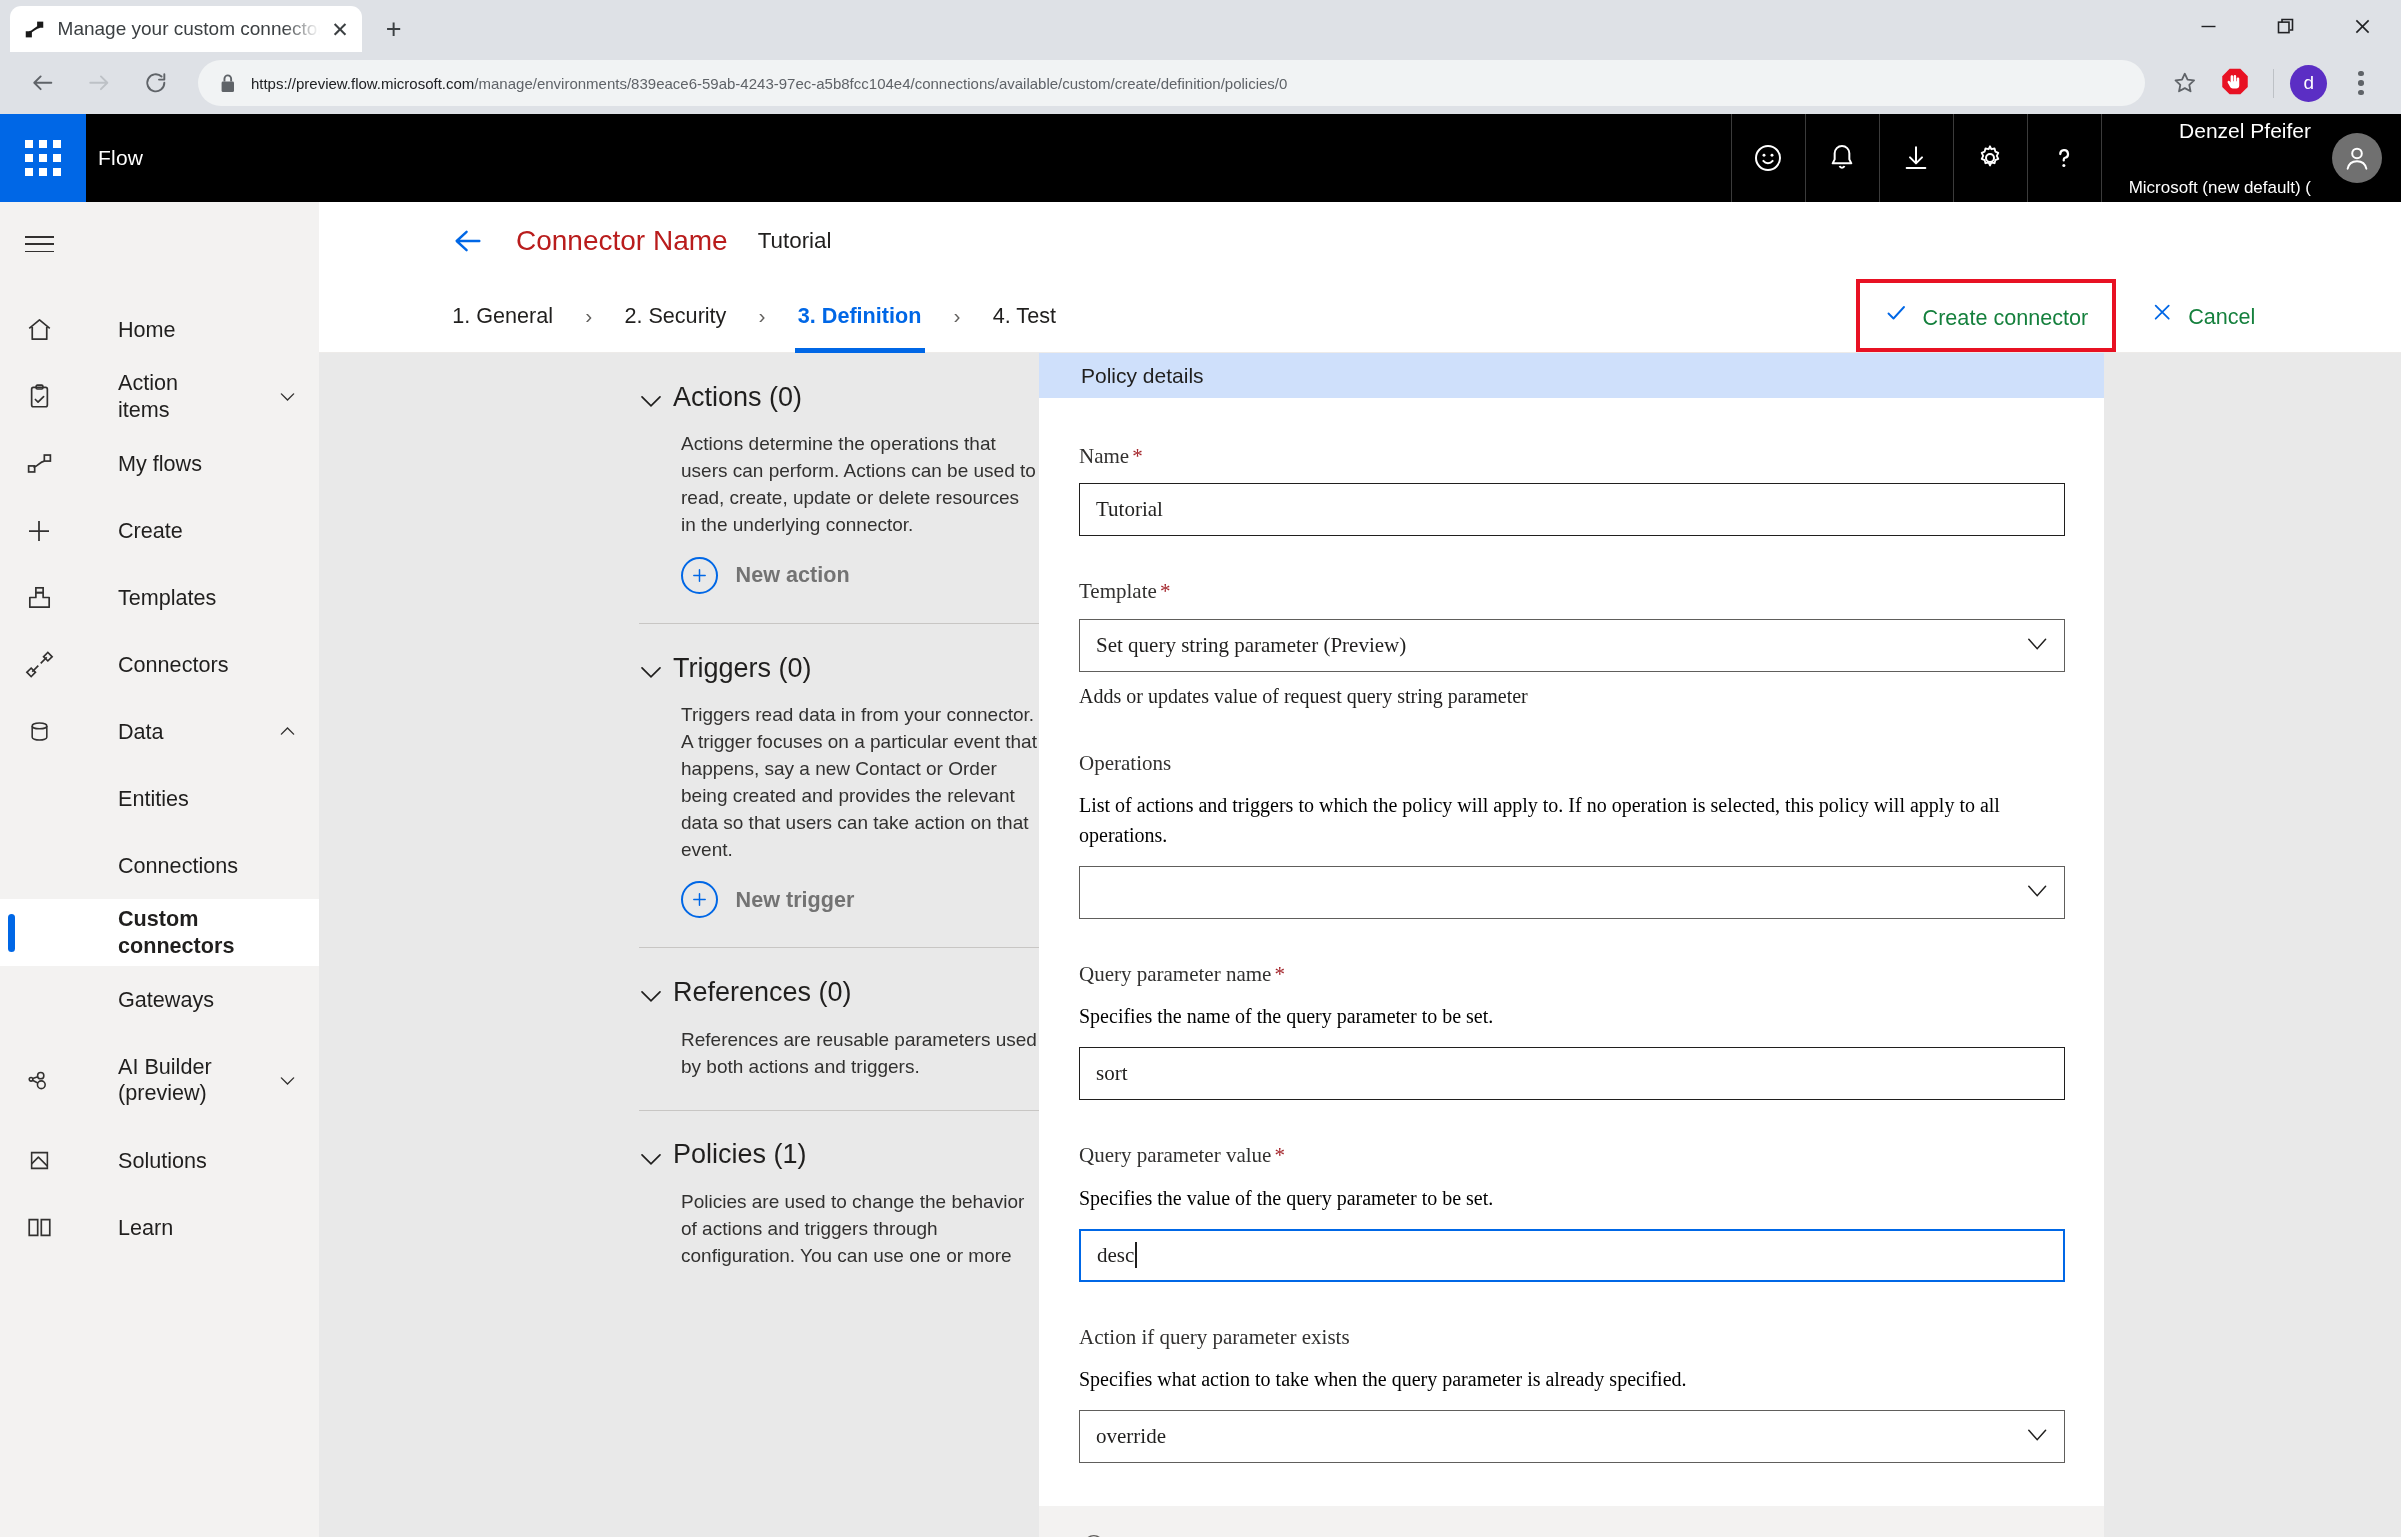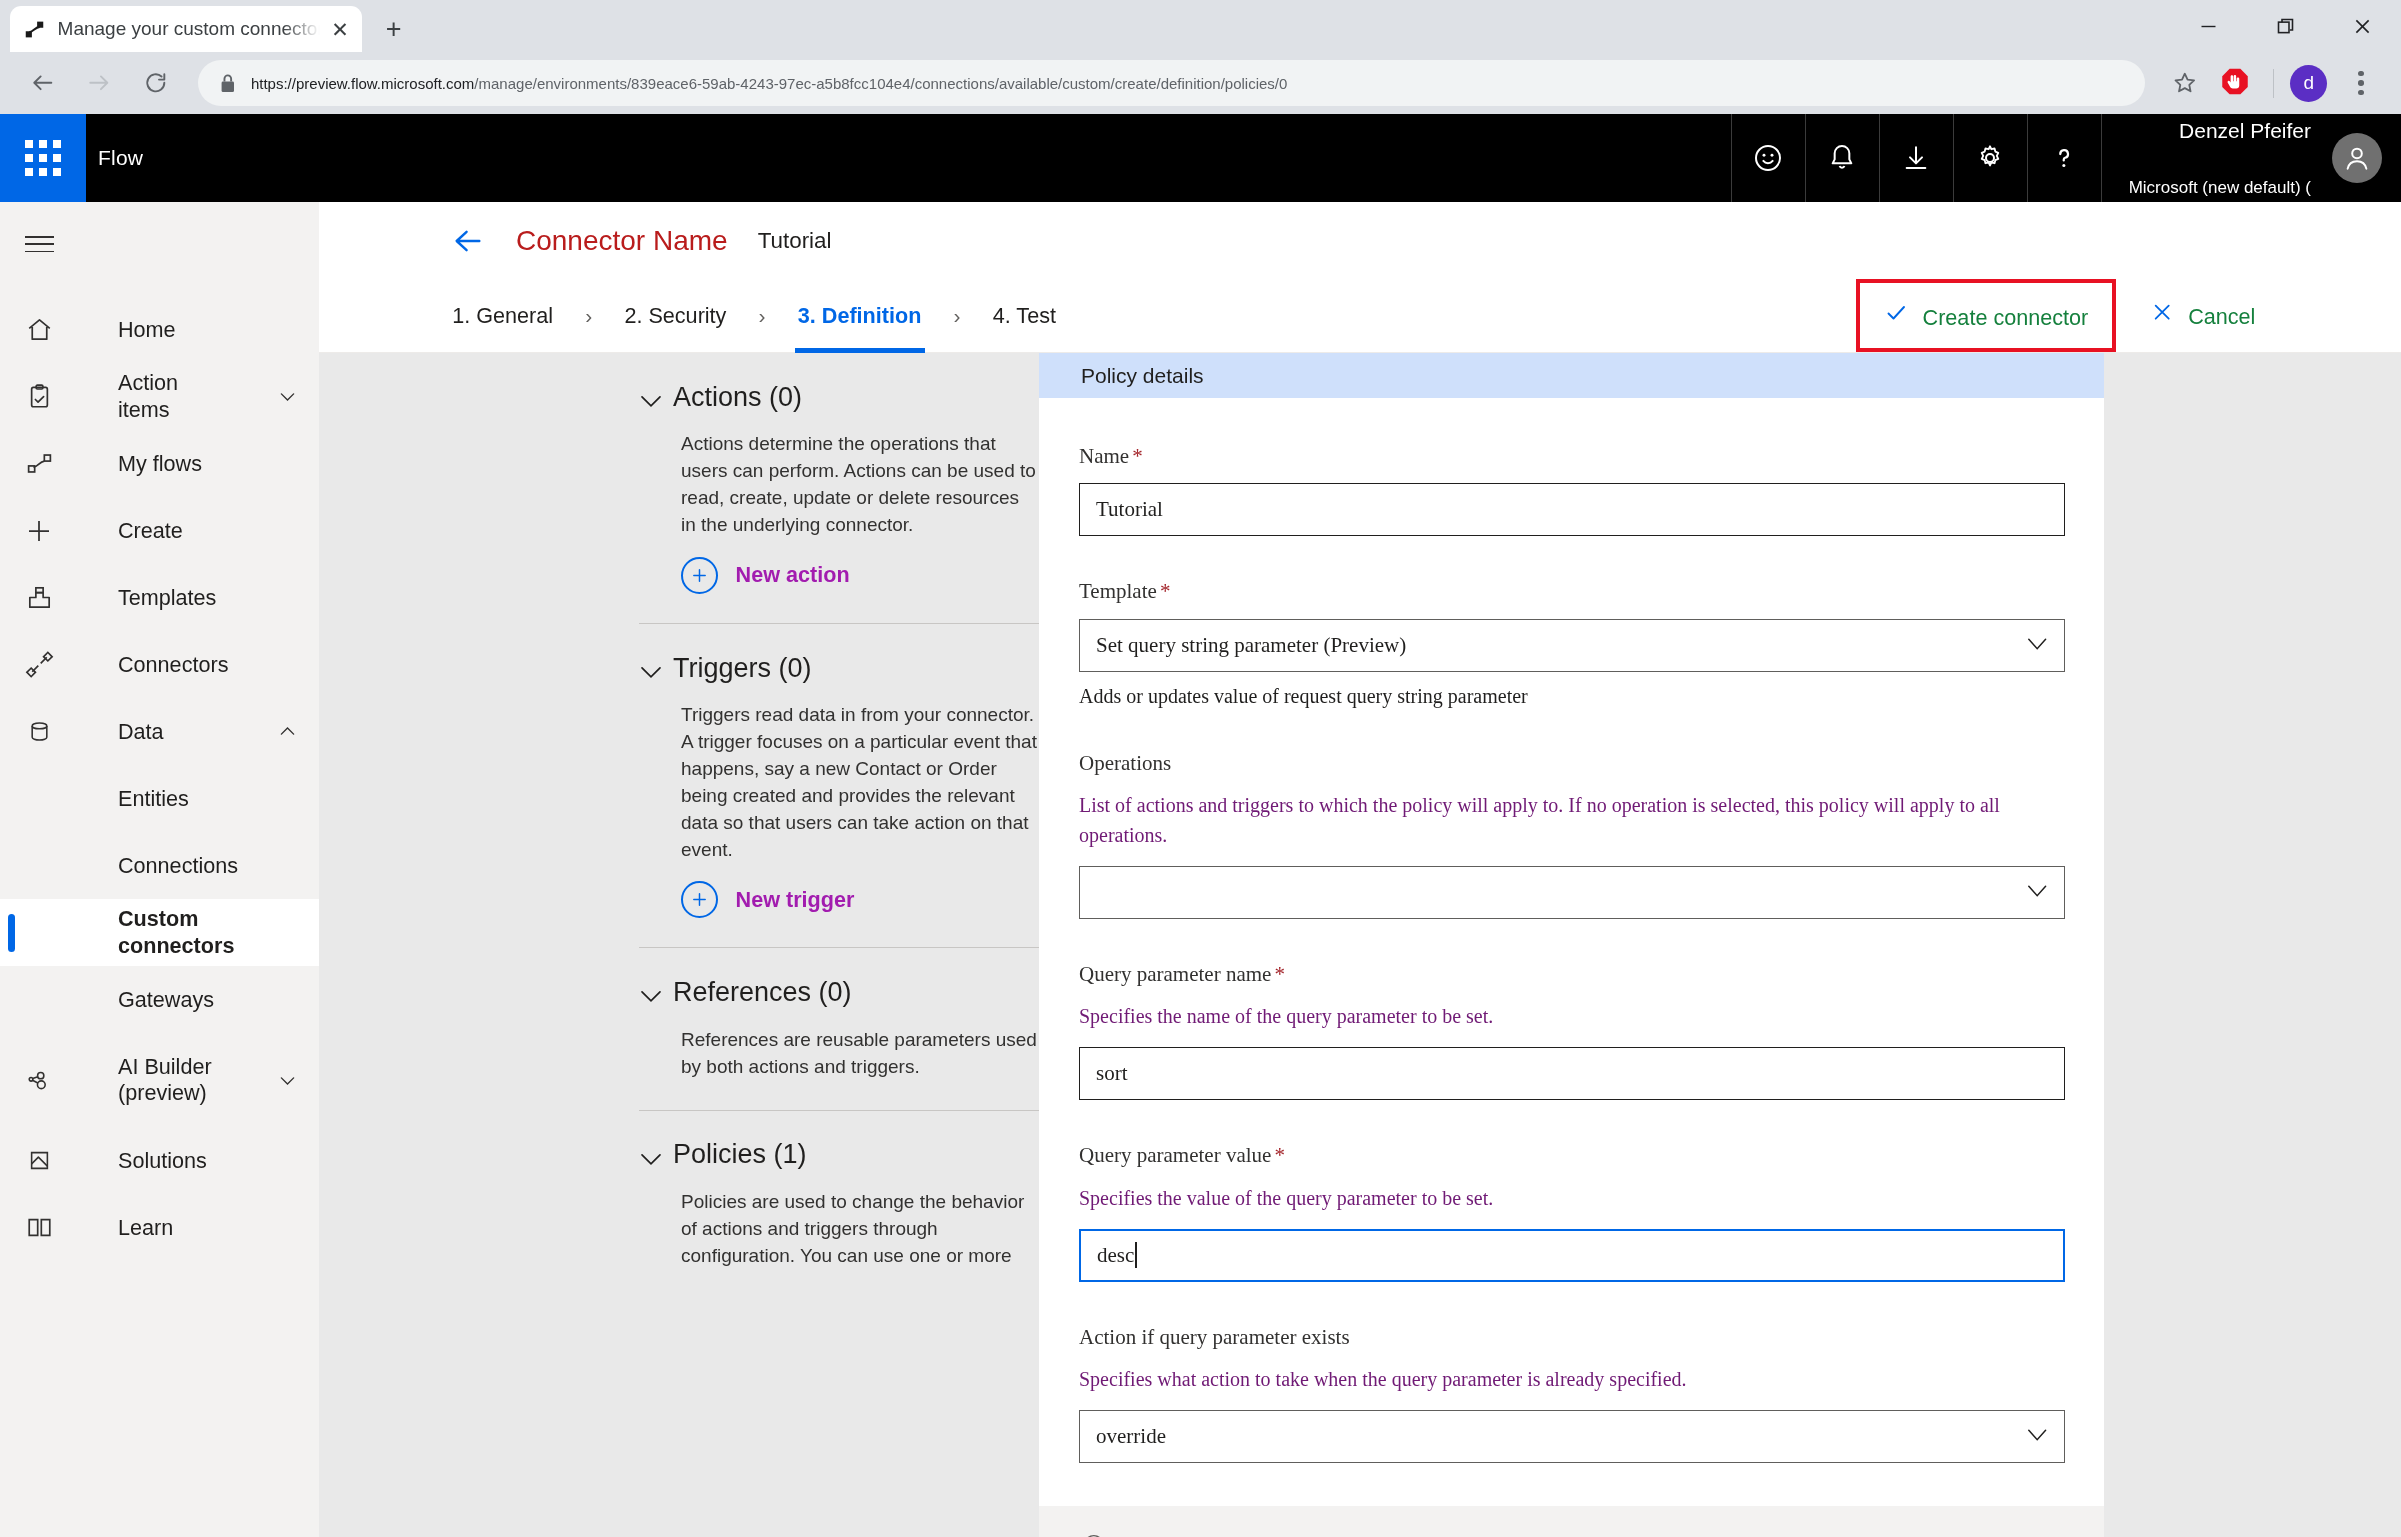--- a/index.html
+++ b/index.html
@@ -120,32 +120,32 @@
   .defcol { width: 400px; flex: none; padding: 29px 0 0 0; }
   .sec { padding: 0 0 0 0; }
   .sec-head { display: flex; align-items: flex-start; gap: 10px; margin-bottom: 17.6px; cursor: pointer; }
   .sec-chev { width: 24px; flex: none; padding-top: 11.2px; }
   .sec-title { font-size: 27px; color: #201f1e; }
   .sec-desc { font-size: 19px; color: #323130; line-height: 1.42; padding-left: 42px; }
   .newbtn { display: flex; align-items: center; gap: 17.6px; padding-left: 42px; margin-top: 17.6px; cursor: pointer; }
   .plus-circle { width: 37px; height: 37px; border-radius: 50%; border: 2.4px solid #0067e6;
                  display: flex; align-items: center; justify-content: center; flex: none;
                  color: #0067e6; font-size: 27px; line-height: 0; }
-  .newbtn-lbl { font-size: 21.6px; font-weight: bold; color: #a21caf; }
+  .newbtn-lbl { font-size: 21.6px; font-weight: bold; color: #737373; }
   .divider { height: 0.8px; background: #c8c6c4; margin: 29px 0 29px 0; }
 
   
   .proppanel { width: 1065px; flex: none; background: #fff; display: flex; flex-direction: column; }
   .panel-title { height: 45px; background: #cfe0fb; display: flex; align-items: center;
                  padding-left: 42px; font-size: 21px; color: #201f1e; flex: none; }
   .panel-body { padding: 46px 40px 0 40px; flex: 1; }
   .field { margin-bottom: 43px; font-family: Liberation Serif, serif; }
   .flabel { font-size: 21px; color: #323130; margin-bottom: 14.4px; }
   .req { color: #a4262c; margin-left: 3.2px; }
-  .fhint { font-size: 20px; color: #701a75; line-height: 1.5; margin-bottom: 16px; }
+  .fhint { font-size: 20px; color: #000000; line-height: 1.5; margin-bottom: 16px; }
   .finput { width: 986px; height: 53px; border: 1.6px solid #201f1e; display: flex; align-items: center;
             padding: 0 16px; font-size: 21px; color: #201f1e; background: #fff; }
   .finput.focused { border: 2.4px solid #0067e6; }
   .caret { display: inline-block; width: 1.6px; height: 25.6px; background: #201f1e; margin-left: 0.8px;
            vertical-align: middle; }
   .fselect { width: 986px; height: 53px; border: 1.6px solid #605e5c; display: flex; align-items: center;
              justify-content: space-between; padding: 0 16px; font-size: 21px; color: #201f1e;
              background: #fff; cursor: pointer; }
   .subhint { font-size: 20px; color: #201f1e; margin-top: 12.8px; }
 

